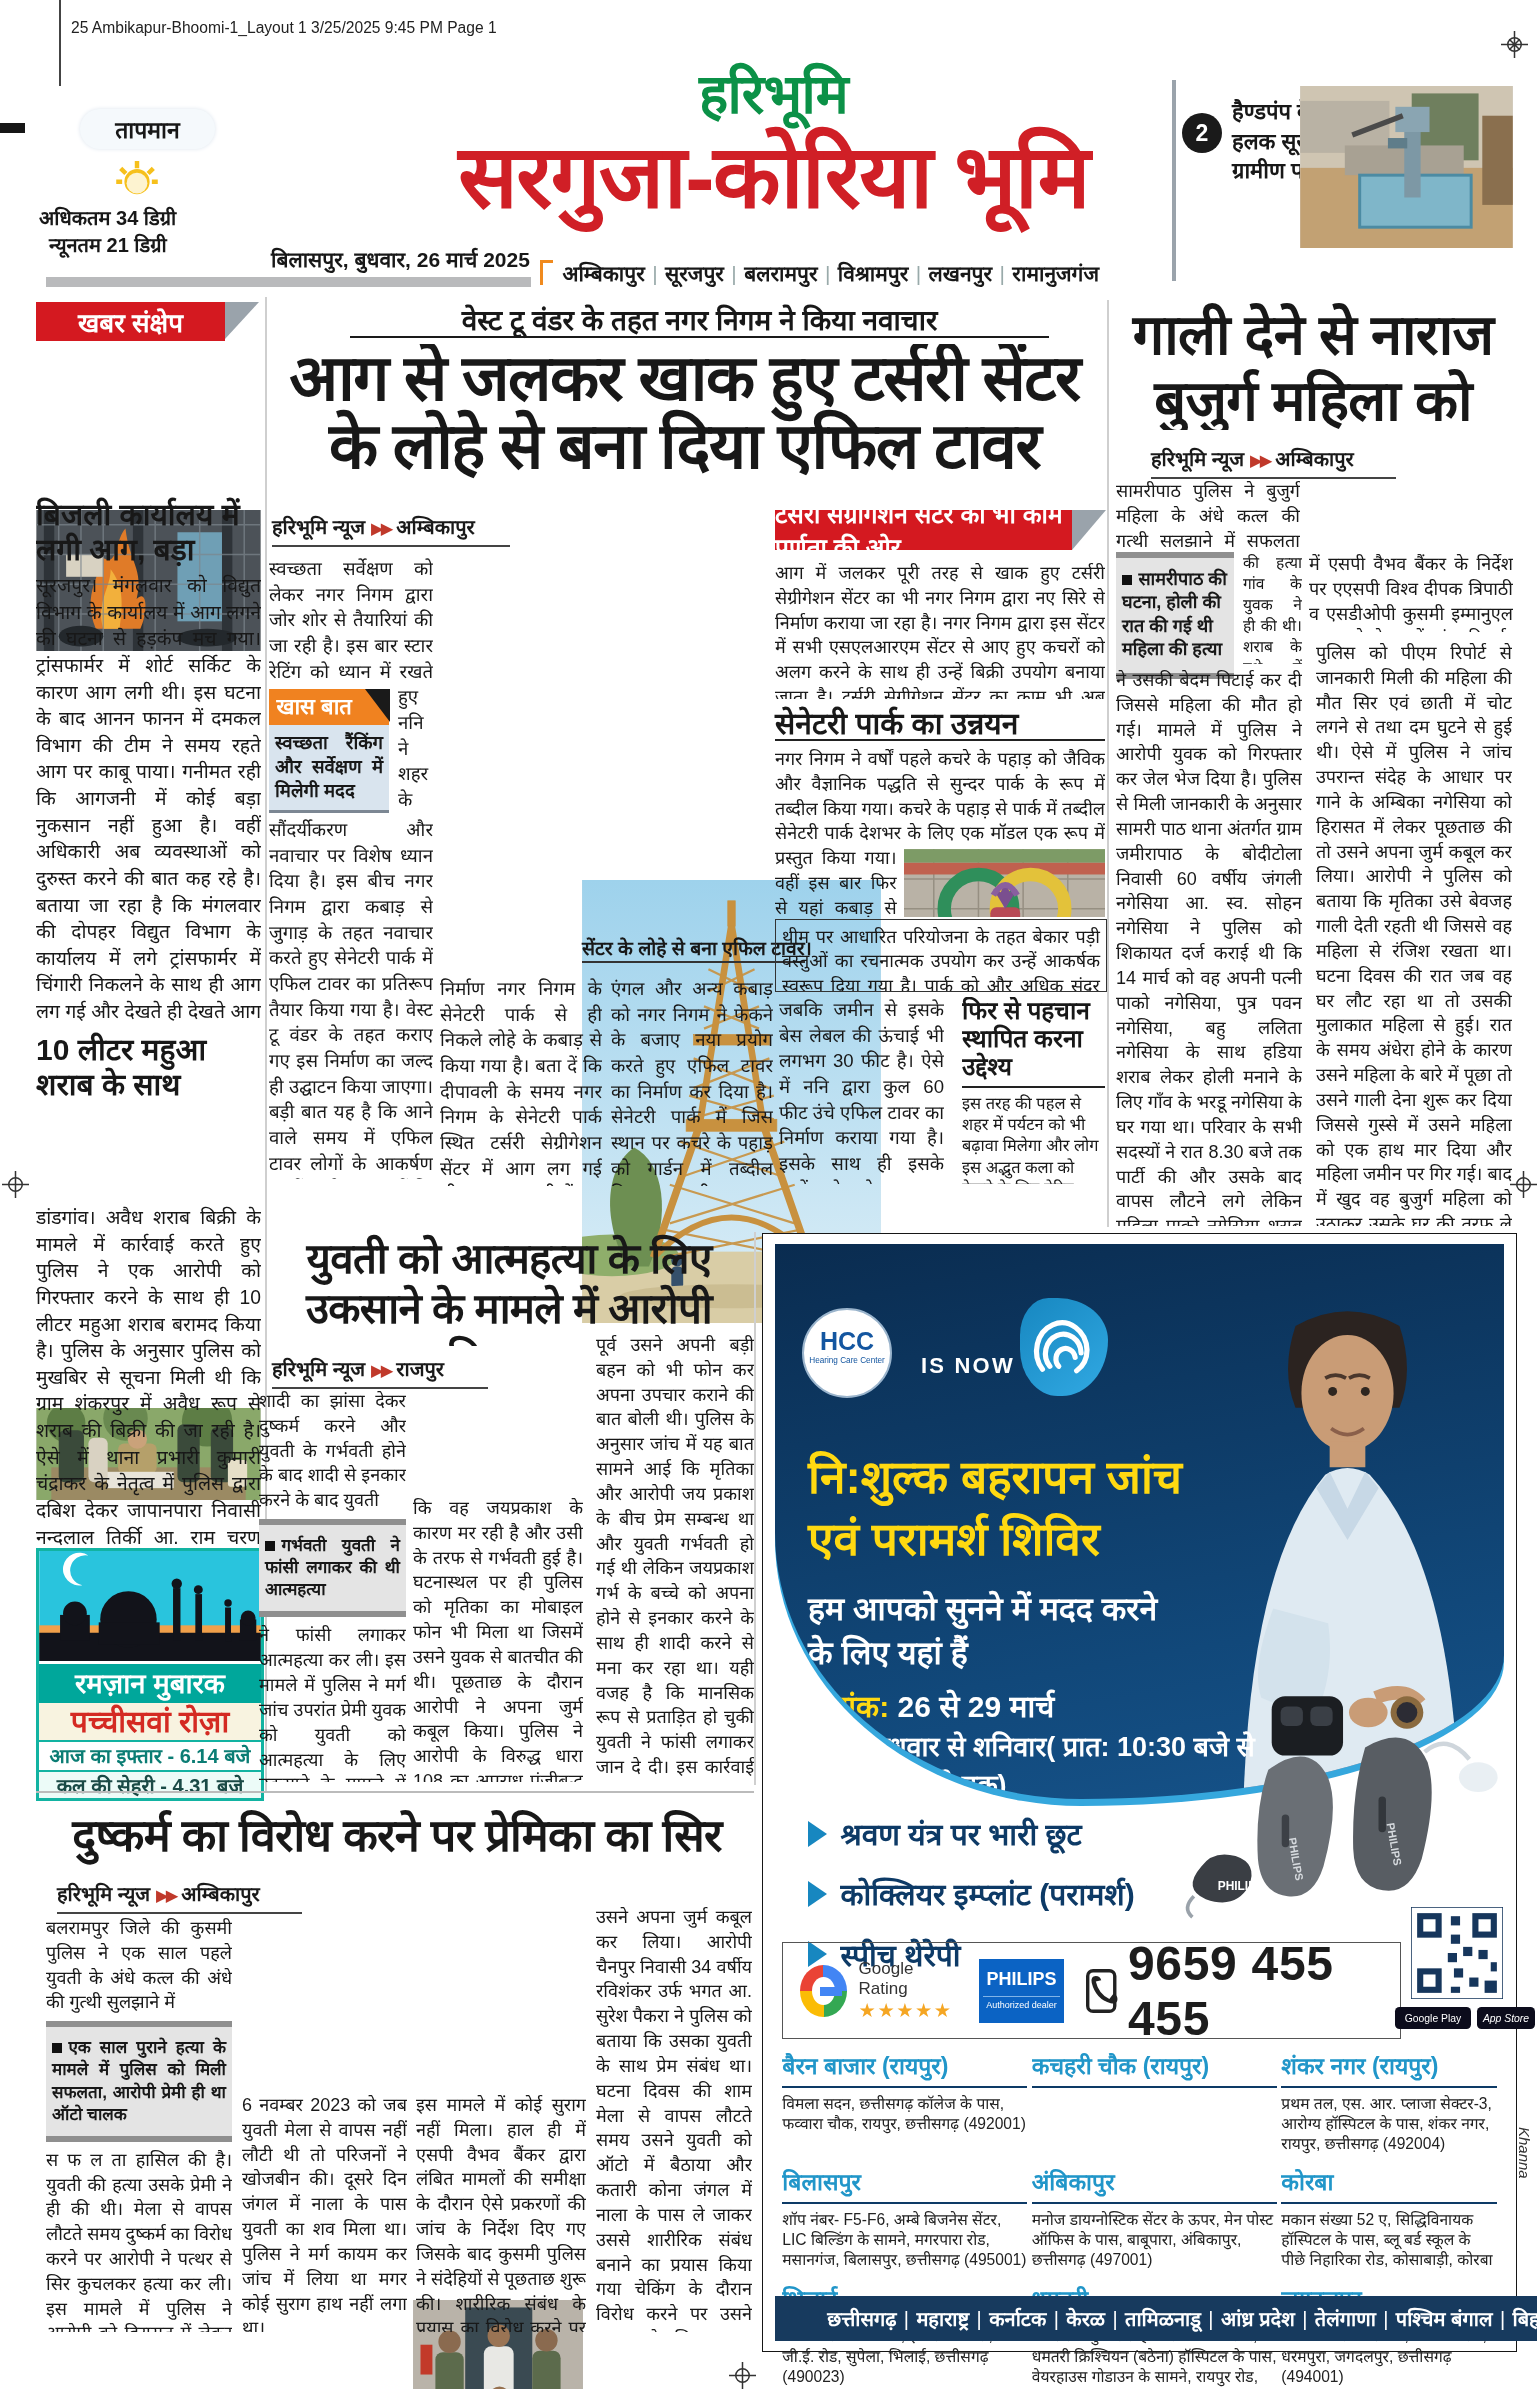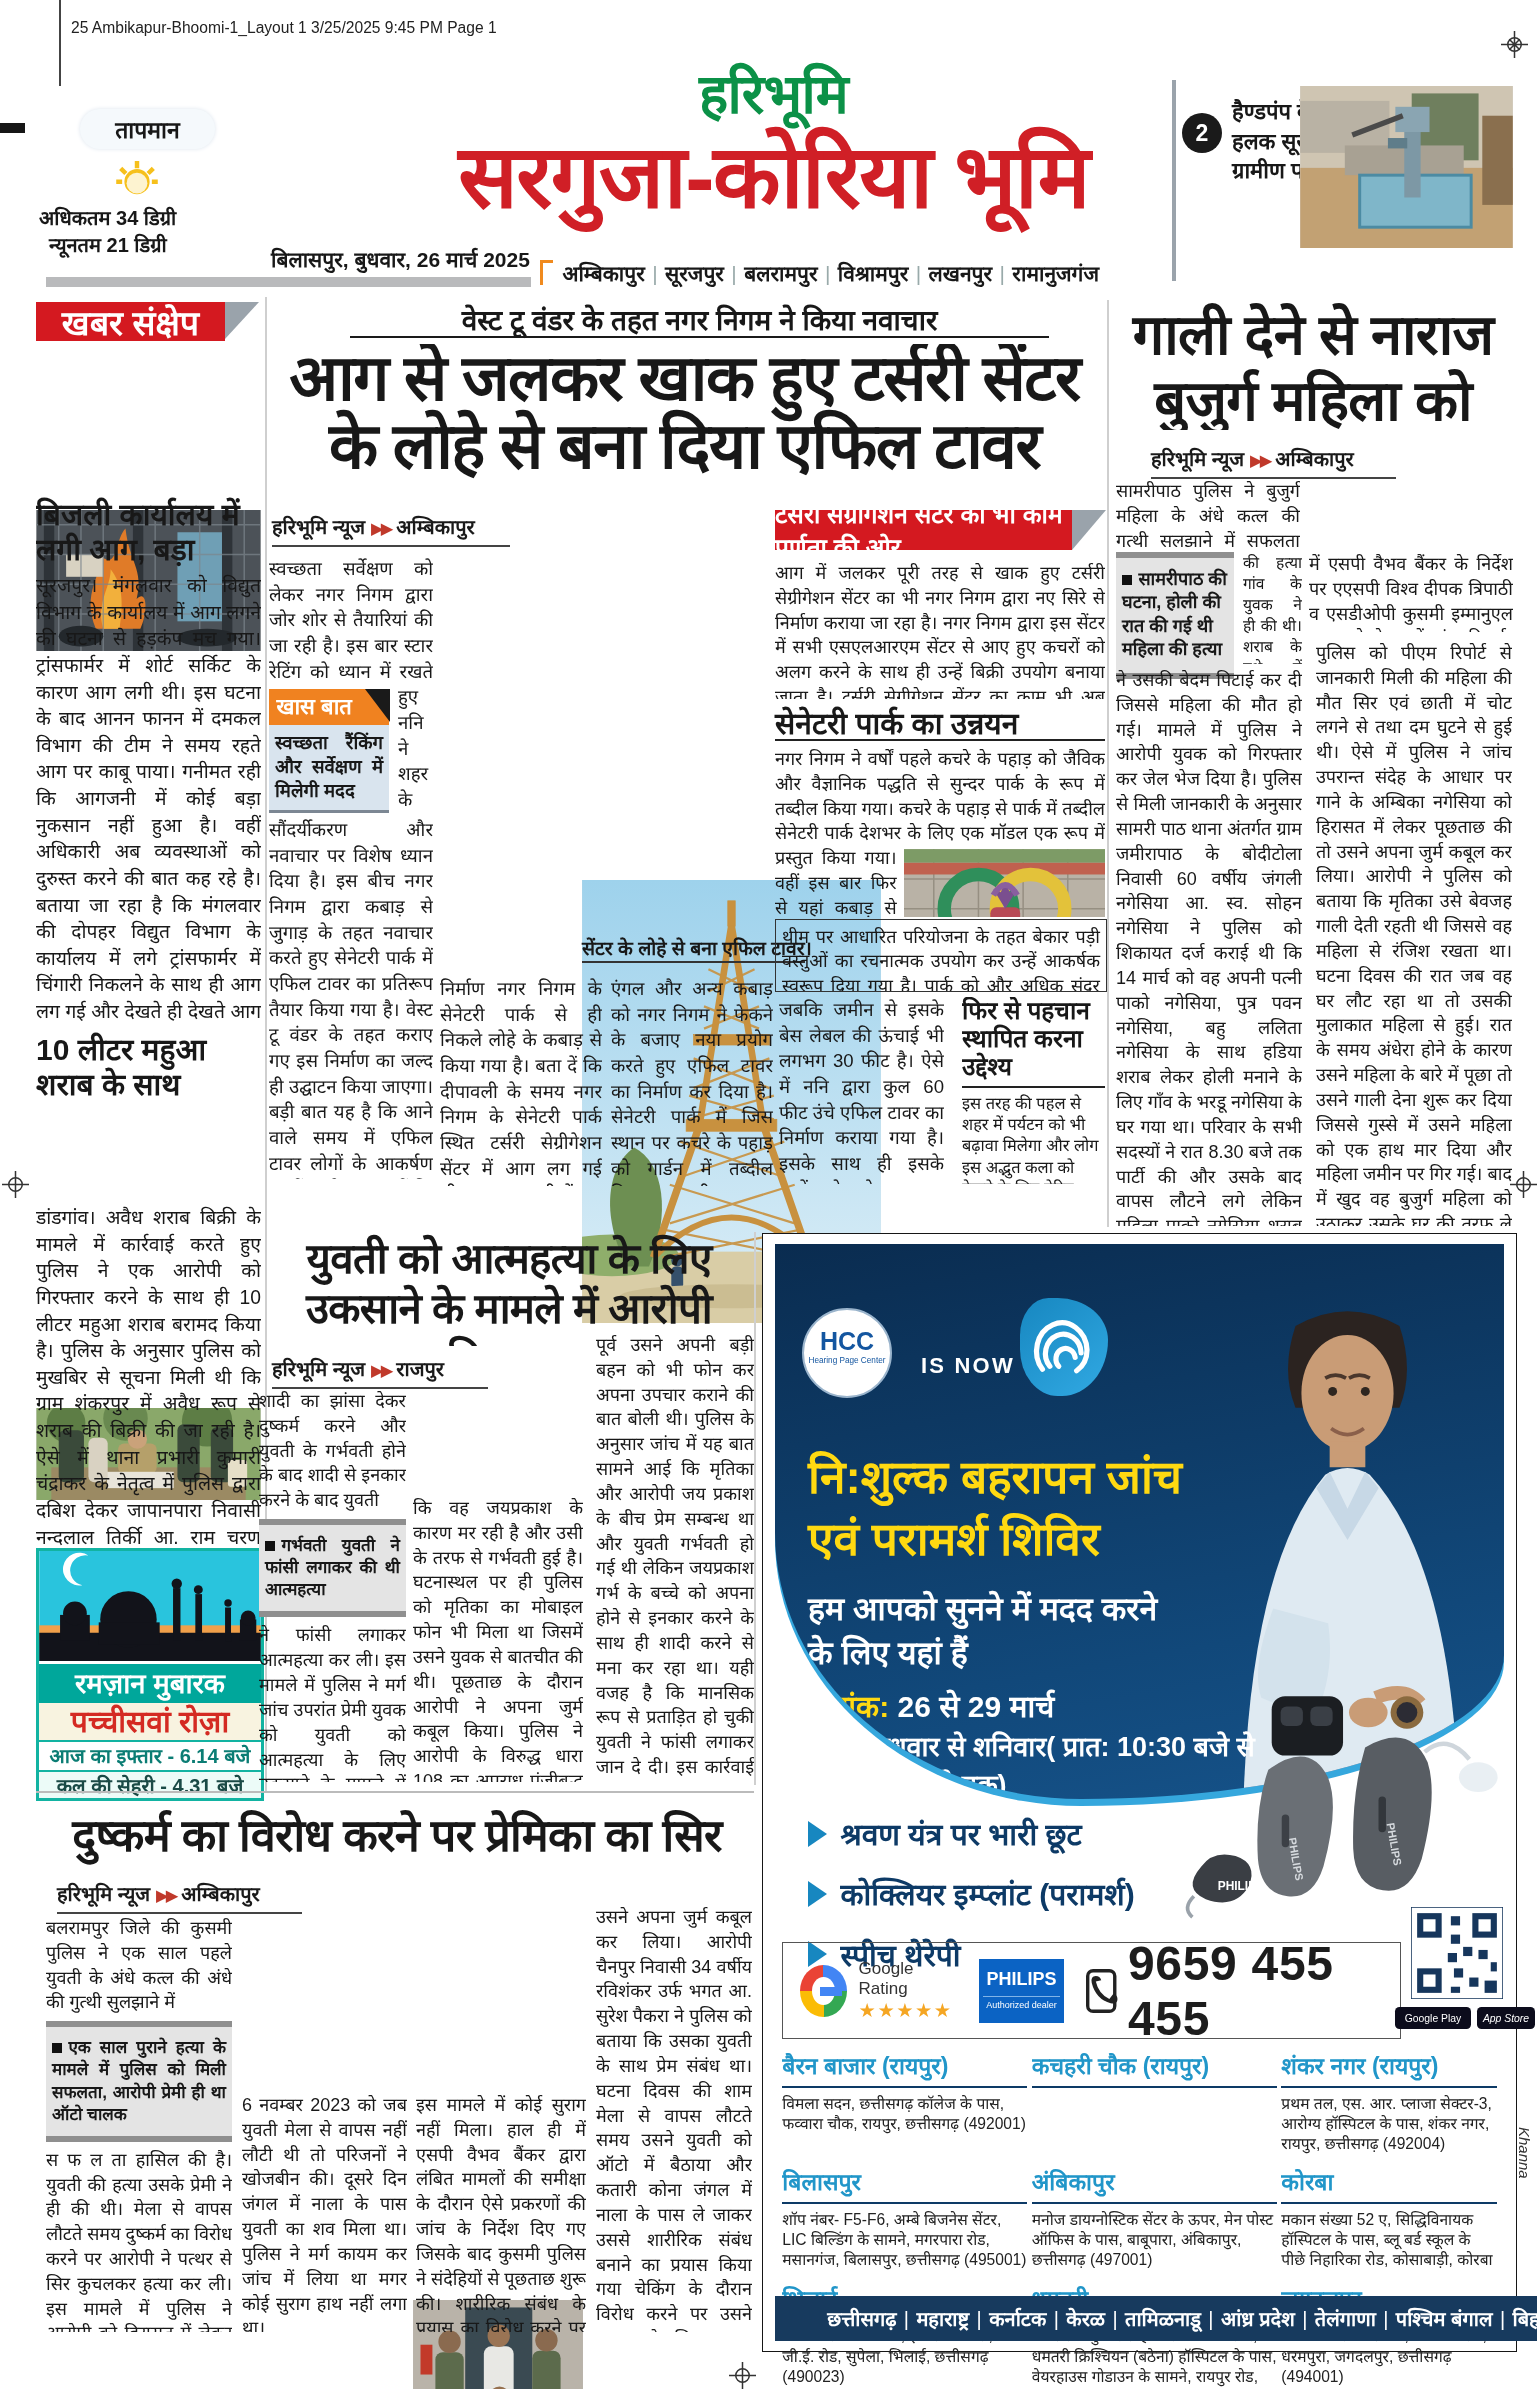--- a/index.html
+++ b/index.html
@@ -131,21 +131,21 @@
       <rect x="80" y="120" width="150" height="70" fill="#7fb6c9" stroke="#4c8ba3" stroke-width="4"></rect>
       <rect x="140" y="40" width="22" height="110" fill="#7d98a5"></rect>
       <rect x="128" y="28" width="46" height="34" fill="#8aa5b2"></rect>
       <path d="M138 40 L70 66" stroke="#4a4a4a" stroke-width="7"></path>
       <rect x="118" y="70" width="26" height="14" fill="#5f7d8a"></rect>
     </svg>
   </div>
 
   <div class="abs vline" style="left:265px;top:297px;height:1496px;"></div>
 
-  <div class="abs redband" style="left:36px;top:302px;width:189px;height:39px;font-size:34px;">खबर संक्षेप</div>
+  <div class="abs redband" style="left:36px;top:302px;width:189px;height:39px;font-size:26px;">खबर संक्षेप</div>
   <div class="abs fold-gray" style="left:225px;top:302px;"></div>
 
   <div class="photo abs" style="left:36px;top:348px;width:225px;height:141px;">
     <svg width="225" height="141" viewBox="0 0 302 190">
       <rect width="302" height="190" fill="#4c5258"></rect>
       <rect x="10" y="0" width="14" height="190" fill="#2e3338"></rect>
         <rect x="130" y="0" width="14" height="190" fill="#2e3338"></rect>
         <rect x="250" y="0" width="14" height="190" fill="#2e3338"></rect>
       <rect x="190" y="30" width="60" height="120" fill="#6f9fb5"></rect>
       <path d="M80 160 C60 110 90 90 85 60 C110 85 105 40 120 25 C125 70 145 80 135 120 C150 105 150 140 140 160 Z" fill="#e07b28"></path>
@@ -415,21 +415,21 @@
         <rect x="118" y="538" width="96" height="80" rx="18" fill="#1b1e22"></rect>
         <rect x="130" y="552" width="30" height="26" rx="8" fill="#3a3f46"></rect>
           <rect x="170" y="552" width="30" height="26" rx="8" fill="#3a3f46"></rect>
         <ellipse cx="248" cy="560" rx="26" ry="20" fill="#c99c76"></ellipse>
         <path d="M258 540 q40 -16 60 8" stroke="#c99c76" stroke-width="18" fill="none"></path>
         <circle cx="300" cy="560" r="22" fill="#8a6a3f"></circle>
           <circle cx="300" cy="560" r="14" fill="#2c2c34"></circle>
       </svg>
       <div class="abs ctr" style="left:27px;top:64px;width:86px;height:86px;border-radius:50%;background:#fff;border:2.2px solid #9ab4cc;">
         <div style="color:#1456a0;font-weight:bold;font-size:25px;margin-top:16.4px;">HCC</div>
-        <div style="color:#1456a0;font-size:8.2px;">Hearing Page Center</div>
+        <div style="color:#1456a0;font-size:8.2px;">Hearing Care Center</div>
       </div>
       <div class="abs" style="left:146px;top:109px;color:#fff;font-weight:bold;font-size:22px;letter-spacing:2.2px;">IS NOW</div>
       <div class="abs" style="left:245px;top:54px;width:88px;height:98px;border-radius:34% 60% 55% 45%/40% 45% 60% 50%;background:linear-gradient(140deg,#1787c0,#31a9e3);">
         <svg width="88" height="98" viewBox="0 0 118 132">
             <g stroke="#fff" fill="none" stroke-width="7" stroke-linecap="round">
           <path d="M40 92 a24 26 0 1 1 42 -18"></path>
               <path d="M52 92 a13 14 0 1 1 22 -12"></path>
               <path d="M30 96 a34 38 0 1 1 60 -26 q0 18 -14 28"></path>
             </g>
           </svg>

